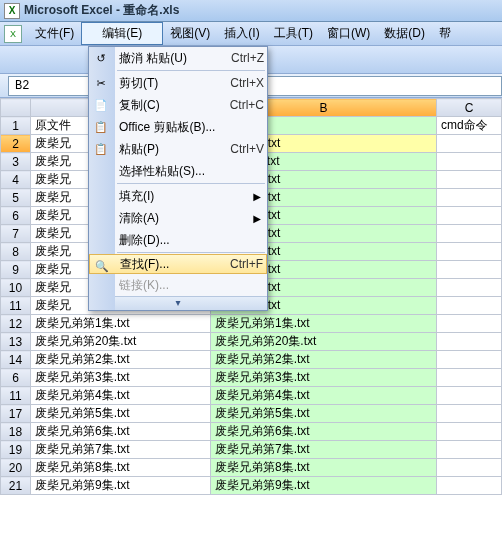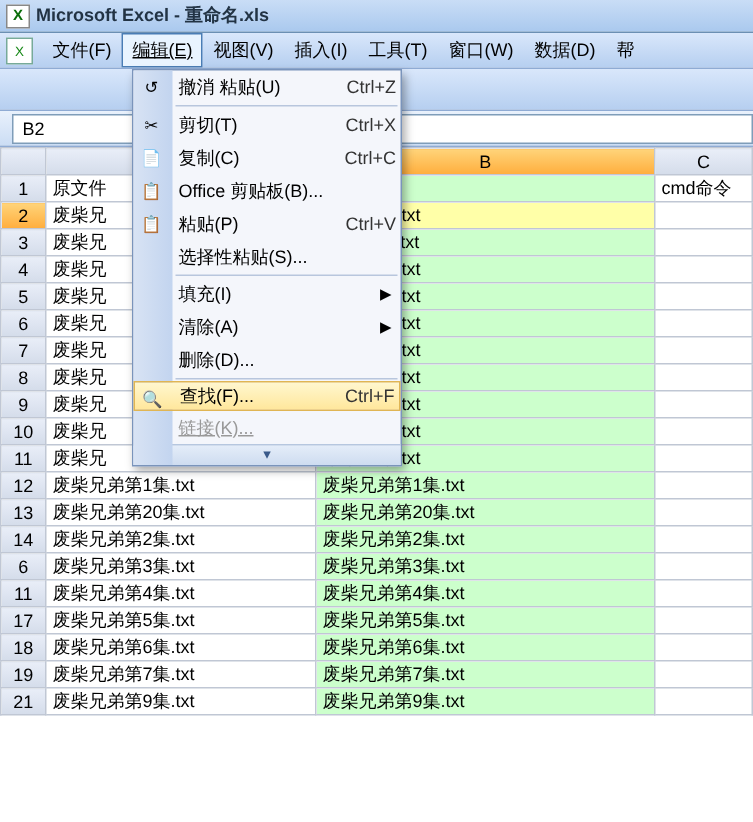--- a/index.html
+++ b/index.html
@@ -3,43 +3,43 @@
 <meta charset="utf-8">
 <style>
   * { box-sizing: border-box; margin: 0; padding: 0; font-family: "Microsoft YaHei", Tahoma, sans-serif; }
   body { background: #fff; font-size: 12px; user-select: none; overflow: hidden; width: 502px; height: 548px; }
   .titlebar { height: 22px; background: linear-gradient(#c9ddf6, #aac9ee); display: flex; align-items: center; padding: 0 4px; border-bottom: 1px solid #6b8fb3; }
   .titlebar .xicon { width: 16px; height: 16px; background: #fff; border: 1px solid #888; color: #0a6e0a; font-weight: bold; display: flex; align-items: center; justify-content: center; font-size: 10px; margin-right: 4px; }
   .titlebar span { color: #234; font-weight: bold; }
   .menubar { height: 24px; background: linear-gradient(#d9e7fb, #b6cff0); display: flex; align-items: center; padding-left: 4px; border-bottom: 1px solid #8fabd4; }
   .miconbox { width: 18px; height: 18px; background: #fff; border: 1px solid #7a9; color: #1a8a1a; font-size: 9px; display: flex; align-items: center; justify-content: center; margin-right: 6px; }
   .menubar .mitem { padding: 6px 7px; cursor: default; }
-  .menubar .mitem.open { background: #e9f4ff; border: 1px solid #4a7db5; padding: 2px 6px; text-decoration: underline; }
+  .menubar .mitem.open { background: #e9f4ff; border: 1px solid #4a7db5; padding: 2px 20px; }
   .namebox-row { height: 24px; background: linear-gradient(#e9f1fc, #cbddf4); display: flex; align-items: center; border-bottom: 1px solid #8fabd4; position: relative; z-index: 3; }
-  .namebox { width: 90px; height: 20px; background: #fff; border: 1px solid #7f9db9; margin-left: 8px; padding: 0 6px; font-family: Liberation Sans, sans-serif; display: flex; align-items: center; }
+  .namebox { width: 90px; height: 20px; background: #fff; border: 1px solid #7f9db9; margin-left: 8px; padding: 0 6px; font-family: Liberation Mono, monospace; display: flex; align-items: center; }
   .fx-zone { flex: 1; height: 20px; background: #fff; border: 1px solid #7f9db9; margin-left: 30px; padding: 0 6px; display: flex; align-items: center; }
   .sheet { position: relative; }
   table.grid { border-collapse: collapse; table-layout: fixed; width: 100%; }
   table.grid th, table.grid td { border: 1px solid #c0c7d4; height: 18px; font-size: 12px; padding: 0 4px; overflow: hidden; white-space: nowrap; }
   table.grid th { background: linear-gradient(#e9eef8, #d4dcea); font-weight: normal; text-align: center; }
   table.grid .rowhead { background: linear-gradient(#e9eef8, #d4dcea); text-align: center; width: 30px; }
   table.grid .rowhead.sel { background: linear-gradient(#ffd47a, #ffad3c); }
   .colA { width: 180px; }
   .colB { width: 210px; background: #ccffcc !important; }
   .colB.sel { background: #ffffa8 !important; }
   .colB-head { background: linear-gradient(#ffd47a, #ffad3c) !important; }
   
   .dropdown { position: absolute; left: 88px; top: 46px; width: 180px; background: #f4f6fb; border: 1px solid #7a94bb; box-shadow: 2px 3px 6px rgba(0,0,0,0.35); z-index: 50; }
   .dropdown .iconstrip { position: absolute; left: 0; top: 0; bottom: 0; width: 26px; background: linear-gradient(90deg, #d8e3f4, #c2d4ef); }
   .dropdown .ditem { position: relative; height: 22px; display: flex; align-items: center; padding-left: 30px; cursor: default; }
   .dropdown .ditem.hi { background: linear-gradient(#fff7cf, #ffe79c); border: 1px solid #e0b553; height: 20px; margin: 0; }
   .dropdown .ditem .lbl { flex: 1; }
   .dropdown .ditem .sc { color: #333; margin-right: 3px; }
   .dropdown .ditem .arrow { margin-right: 6px; font-size: 10px; }
-  .dropdown .ditem.disabled { color: #999; text-decoration: underline; }
+  .dropdown .ditem.disabled { color: #999; }
   .dropdown .sep { height: 1px; margin: 1px 2px 1px 28px; background: #b8c6dd; }
   .dropdown .expand { height: 14px; text-align: center; color: #3a5a8a; font-size: 10px; background: linear-gradient(#e4edf9, #cedcf0); border-top: 1px solid #b6c7df; }
   .dico { position: absolute; left: 4px; top: 3px; width: 16px; height: 16px; display:flex; align-items:center; justify-content:center; font-size:11px; }
 </style>
 </head>
 <body>
 
 <div class="titlebar">
   <div class="xicon">X</div>
   <span>Microsoft Excel - 重命名.xls</span>
@@ -189,20 +189,26 @@
           <td class="colB">废柴兄弟第6集.txt</td>
           <td></td>
         </tr>
         <tr>
           <td class="rowhead">19</td>
           <td>废柴兄弟第7集.txt</td>
           <td class="colB">废柴兄弟第7集.txt</td>
           <td></td>
         </tr>
         <tr>
+          <td class="rowhead">20</td>
+          <td>废柴兄弟第8集.txt</td>
+          <td class="colB">废柴兄弟第8集.txt</td>
+          <td></td>
+        </tr>
+        <tr>
           <td class="rowhead">21</td>
           <td>废柴兄弟第9集.txt</td>
           <td class="colB">废柴兄弟第9集.txt</td>
           <td></td>
         </tr>
       </tbody>
 </table>
 </div>
 
 <div class="dropdown">

